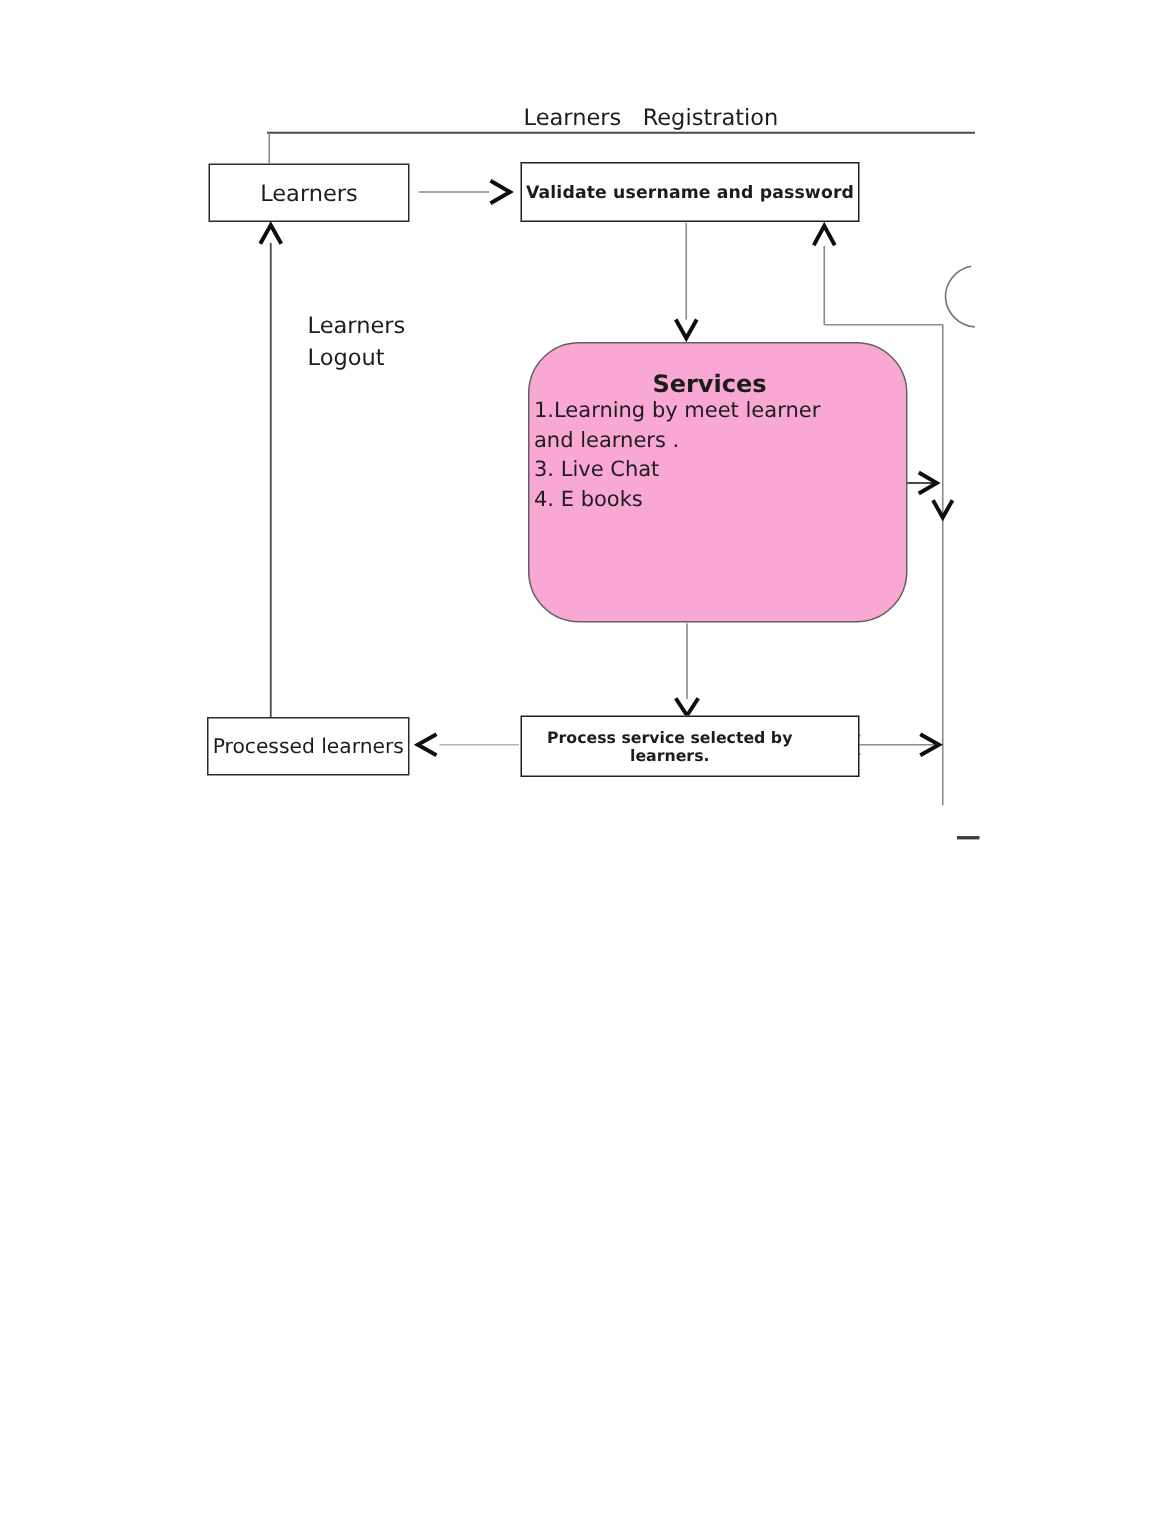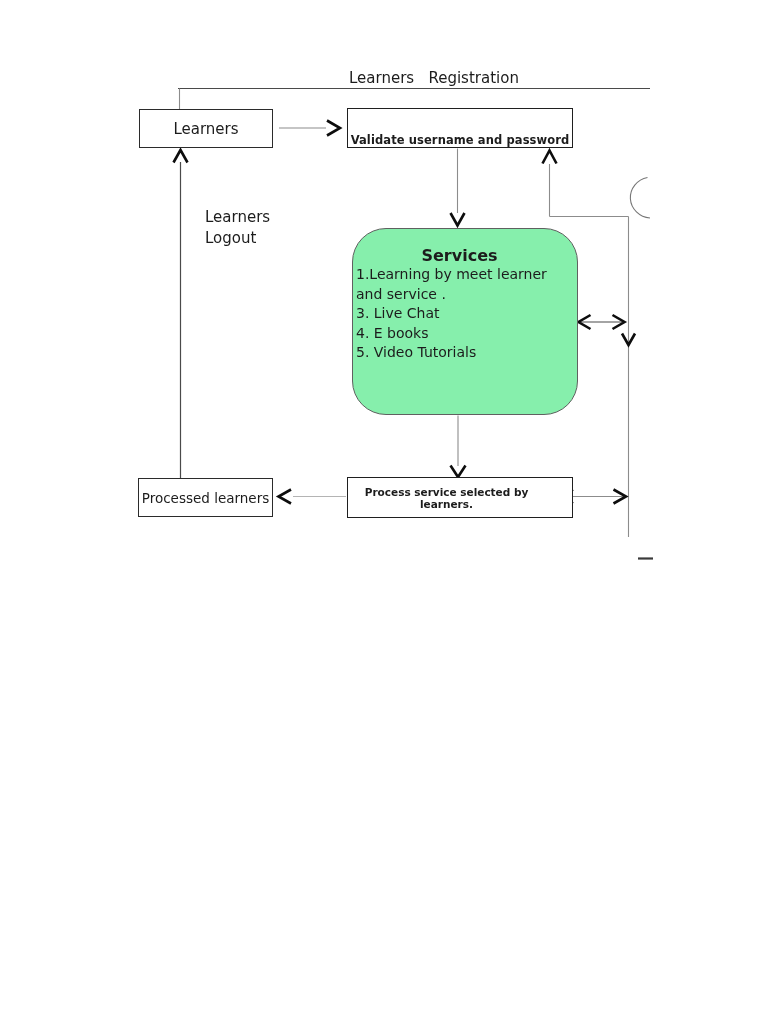--- a/index.html
+++ b/index.html
@@ -12,29 +12,29 @@
   }
   .page { position: relative; width: 768px; height: 1024px; background: #ffffff; }
   .svg-layer { position: absolute; left: 0; top: 0; width: 768px; height: 1024px; }
 
   .node {
     position: absolute;
     display: flex; align-items: center; justify-content: center;
     background: #ffffff; text-align: center;
   }
   .box-learners        { left: 139px; top: 109px; width: 134px; height: 39px; border: 1.6px solid #2b2b2b; font-size: 15px; }
-  .box-validate        { left: 347px; top: 108px; width: 226px; height: 40px; border: 1.9px solid #1f1f1f; font-size: 11.5px; font-weight: 600; letter-spacing: 0.1px; align-items: flex-end; }
+  .box-validate        { left: 347px; top: 108px; width: 226px; height: 40px; border: 1.9px solid #1f1f1f; font-size: 11.5px; font-weight: 600; letter-spacing: 0.1px; }
   .box-processed       { left: 138px; top: 478px; width: 135px; height: 39px; border: 1.6px solid #2b2b2b; font-size: 13.5px; }
   .box-process-service { left: 347px; top: 477px; width: 226px; height: 41px; border: 1.9px solid #1f1f1f; font-size: 10.5px; font-weight: 600; padding-right: 27px; }
 
   .box-services {
     position: absolute;
-    left: 352px; top: 228px; width: 226px; height: 187px;
+    left: 352px; top: 228px; width: 253px; height: 187px;
     border: 1.3px solid #606060; border-radius: 34px;
-    background: #86efac;
+    background: #f9a8d4;
     padding: 17px 2px 0 3px;
   }
   .services-title { text-align: center; font-size: 16px; font-weight: bold; line-height: 19px; padding-right: 12px; }
   .services-line  { font-size: 14px; line-height: 19.5px; white-space: nowrap; }
 
   .free-label { position: absolute; background: transparent; }
   .label-registration { left: 349px; top: 69px;  font-size: 15px; white-space: pre; }
   .label-logout       { left: 205px; top: 207px; font-size: 15px; line-height: 21px; white-space: pre-line; }
 
   .conn  { stroke: #8c8c8c; stroke-width: 1.1; fill: none; }
@@ -100,24 +100,23 @@
   <div class="node box-validate">
     <span>Validate username and password</span>
   </div>
 
   <div class="free-label label-logout">Learners
 Logout</div>
 
   <div class="box-services">
     <div class="services-title">Services</div>
     <div class="services-line">1.Learning by meet learner</div>
-    <div class="services-line">and service .</div>
+    <div class="services-line">and learners .</div>
     <div class="services-line">3. Live Chat</div>
     <div class="services-line">4. E books</div>
-    <div class="services-line">5. Video Tutorials</div>
   </div>
 
   <div class="node box-processed">
     <span>Processed learners</span>
   </div>
 
   <div class="node box-process-service">
     <span>Process service selected by learners.</span>
   </div>
 

